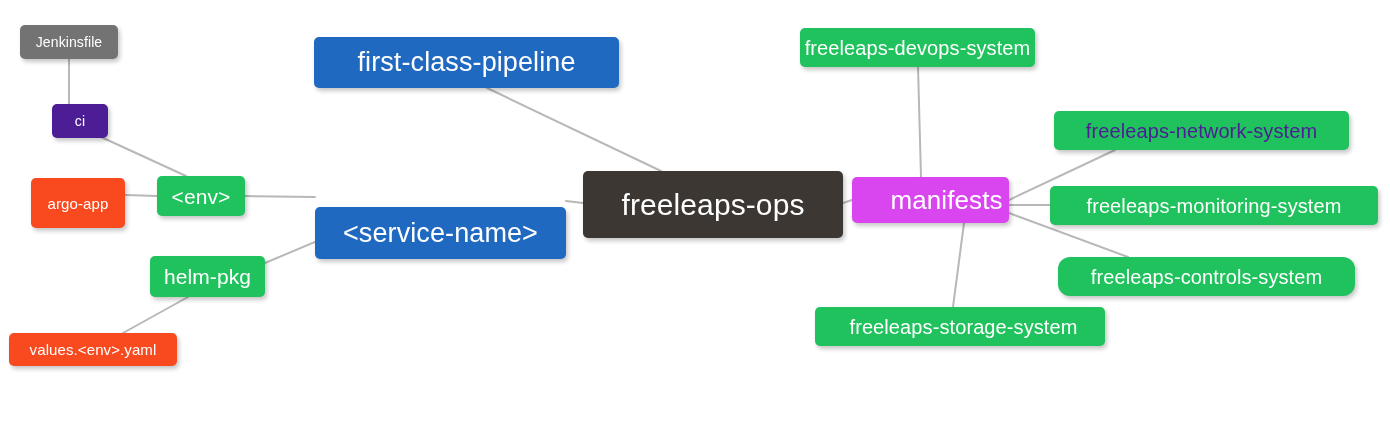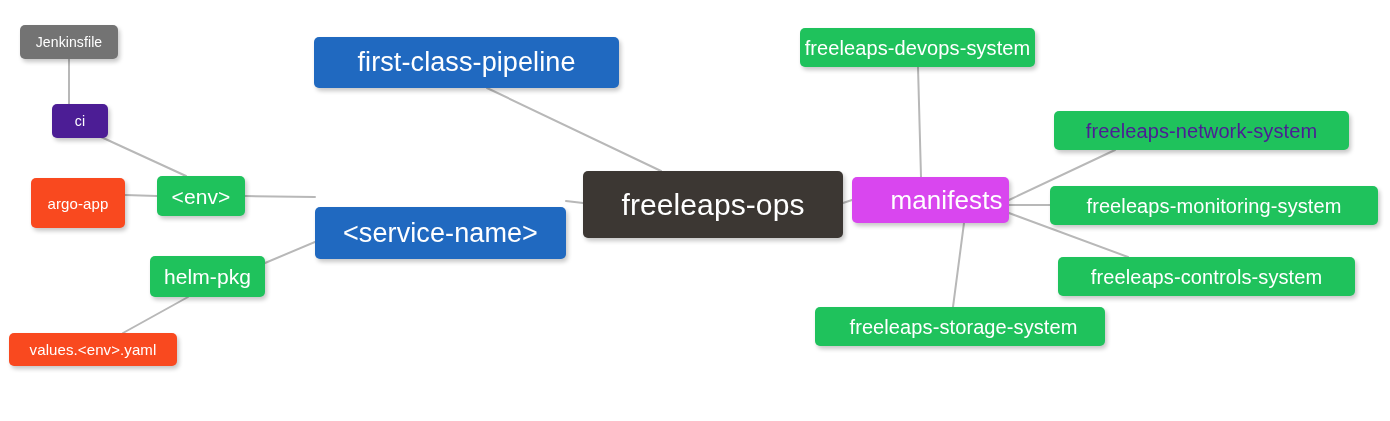--- a/index.html
+++ b/index.html
@@ -98,20 +98,20 @@
       </div>
       <div class="node" style="left: 800px; top: 28px; width: 235px; height: 39px; background: rgb(31, 194, 92); color: rgb(255, 255, 255); font-size: 20px;">
         <span class="node-label">freeleaps-devops-system</span>
       </div>
       <div class="node" style="left: 1054px; top: 111px; width: 295px; height: 39px; background: rgb(31, 194, 92); color: #4c1d95; font-size: 20px;">
         <span class="node-label">freeleaps-network-system</span>
       </div>
       <div class="node" style="left: 1050px; top: 186px; width: 328px; height: 39px; background: rgb(31, 194, 92); color: rgb(255, 255, 255); font-size: 20px;">
         <span class="node-label">freeleaps-monitoring-system</span>
       </div>
-      <div class="node" style="left: 1058px; top: 257px; width: 297px; height: 39px; background: rgb(31, 194, 92); color: rgb(255, 255, 255); font-size: 20px;">
+      <div class="node" style="left: 1058px; top: 257px; width: 297px; height: 39px; background: rgb(31, 194, 92); color: rgb(255, 255, 255); font-size: 20px; border-radius: 12px;">
         <span class="node-label">freeleaps-controls-system</span>
       </div>
       <div class="node" style="left: 815px; top: 307px; width: 290px; height: 39px; background: rgb(31, 194, 92); color: rgb(255, 255, 255); font-size: 20px; padding-left: 7px;">
         <span class="node-label">freeleaps-storage-system</span>
       </div>
     </div>
 </div>
 
 </body></html>

